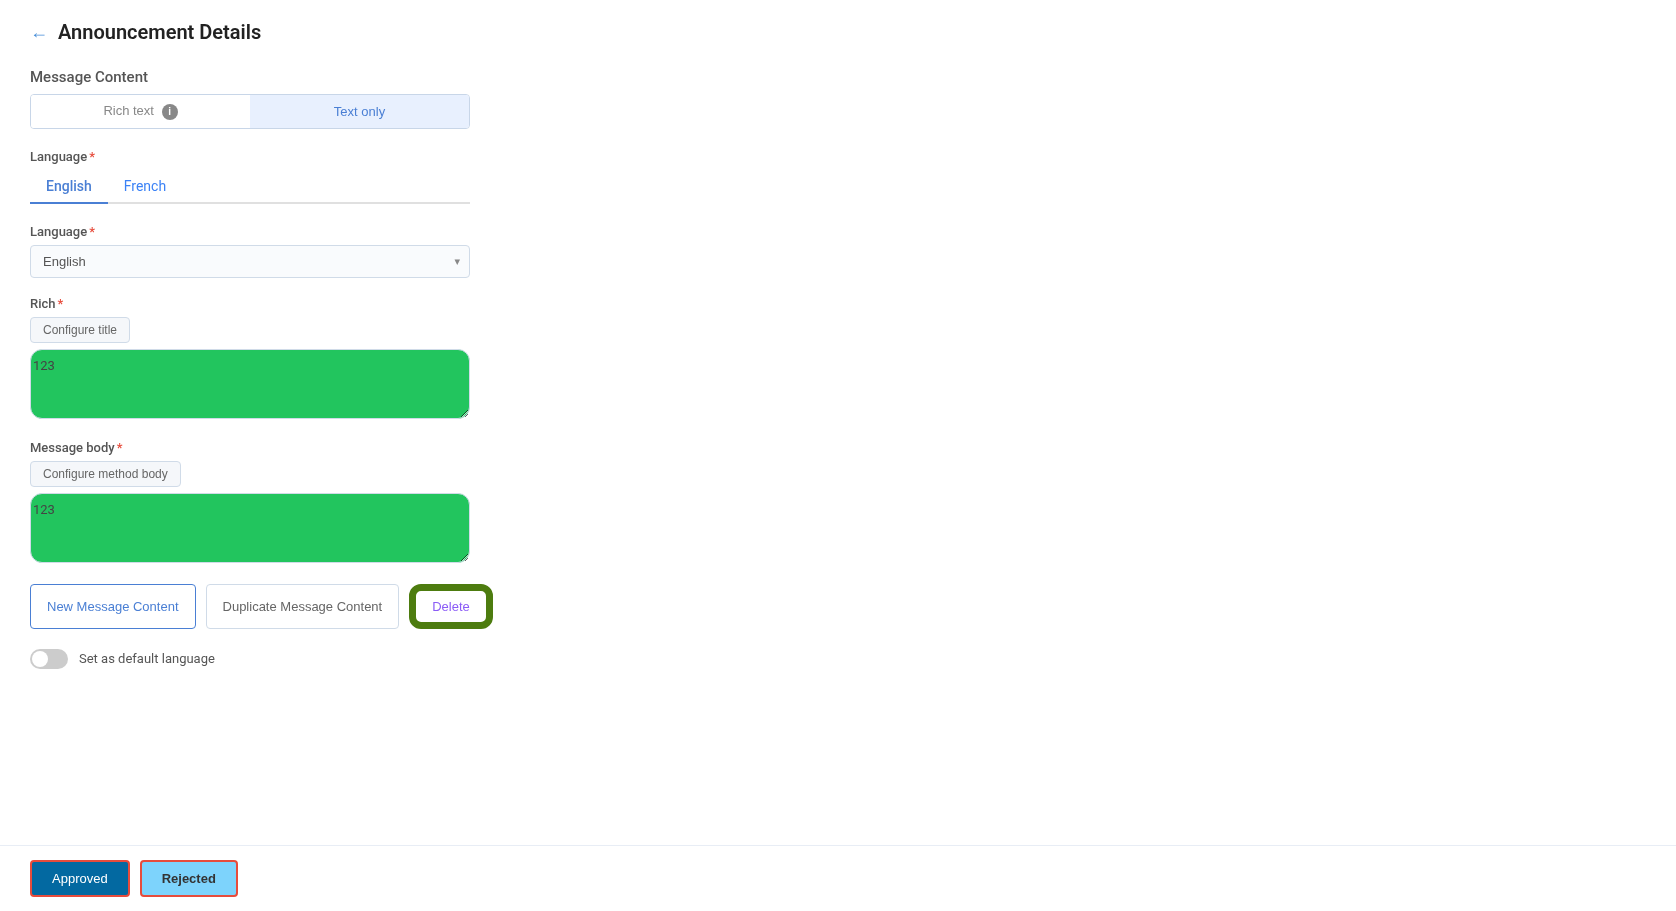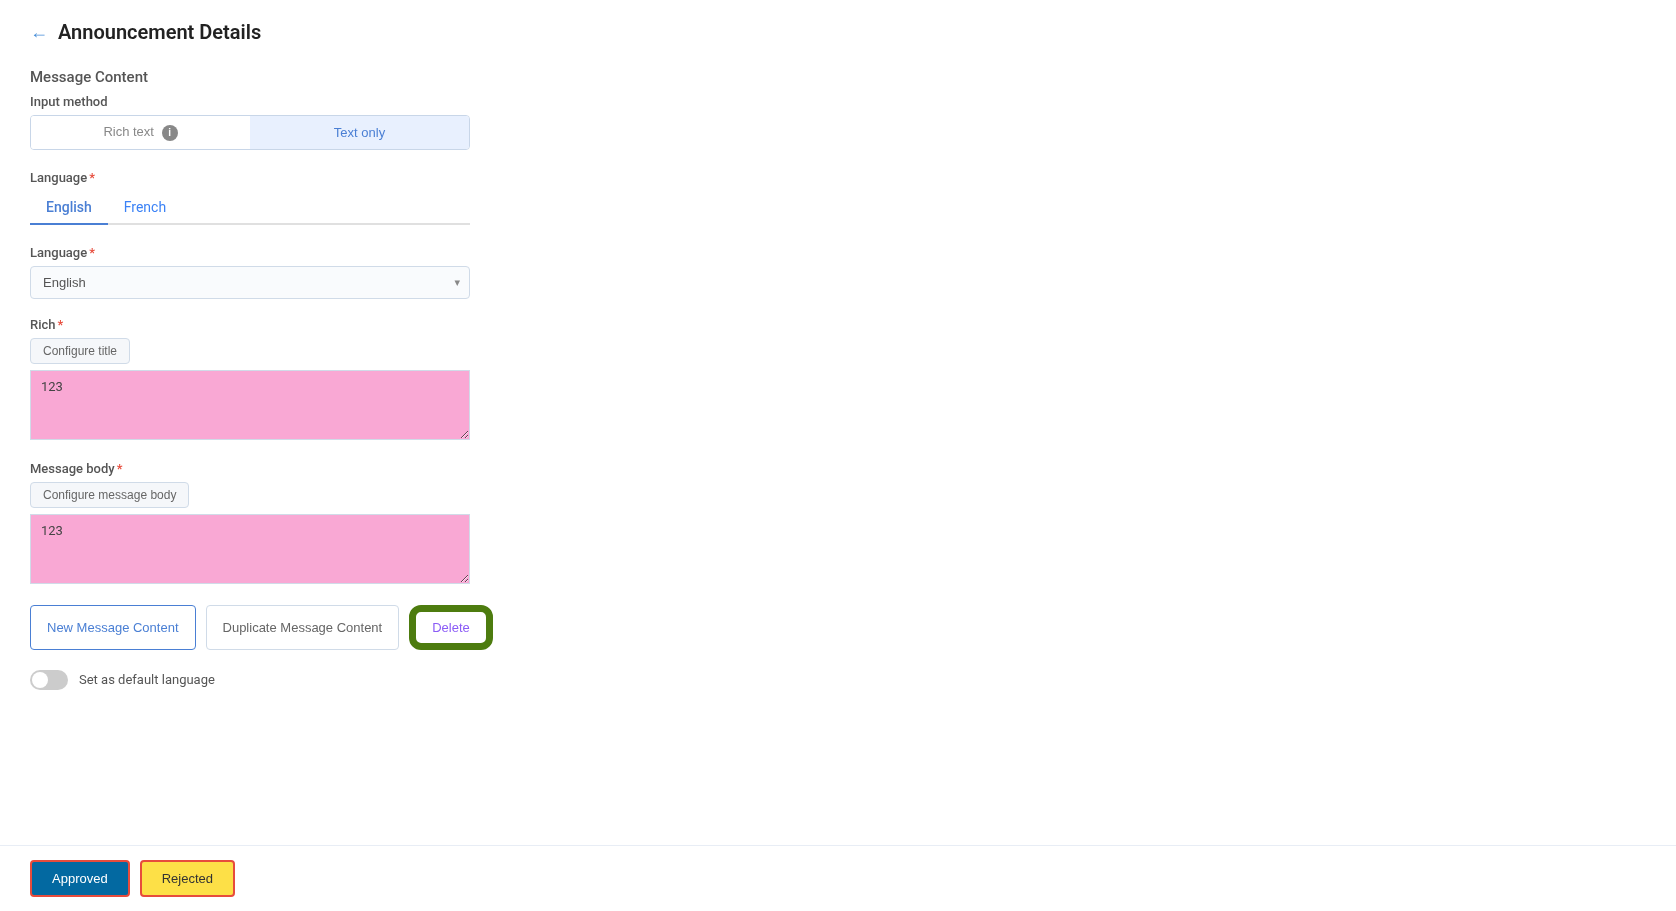--- a/index.html
+++ b/index.html
@@ -137,27 +137,27 @@
       border-radius: 4px;
       font-size: 12px;
       color: #666;
       background: #f5f7fa;
       cursor: pointer;
       margin-bottom: 6px;
     }
     .text-area {
       width: 440px;
       min-height: 70px;
-      padding: 8px 10px;
+      padding: 8px 2px;
       border: 1px solid #d0dbe8;
-      border-radius: 0;
+      border-radius: 12px;
       font-size: 13px;
       color: #444;
       resize: vertical;
-      background: #f9a8d4;
+      background: #22c55e;
       font-family: inherit;
     }
     .action-buttons {
       display: flex;
       gap: 10px;
       margin-top: 16px;
       margin-bottom: 20px;
     }
     .btn-new-message {
       padding: 8px 16px;
@@ -232,43 +232,42 @@
       background: #0369a1;
       color: #fff;
       border: 2px solid #e74c3c;
       border-radius: 4px;
       font-size: 13px;
       font-weight: 500;
       cursor: pointer;
     }
     .btn-rejected {
       padding: 9px 20px;
-      background: #fde047;
+      background: #7dd3fc;
       color: #333;
       border: 2px solid #e74c3c;
       border-radius: 4px;
       font-size: 13px;
-      font-weight: 400;
+      font-weight: 700;
       cursor: pointer;
     }
   </style>
 </head>
 <body>
 
 <div class="page-container">
 
   <div class="back-header">
     <a class="back-arrow">←</a>
     <span class="page-title">Announcement Details</span>
   </div>
 
   <div class="message-content-heading">Message Content</div>
 
   <div class="form-section">
-    <div class="field-label">Input method</div>
     <div class="input-method-group">
       <button class="input-method-btn">
         <span>Rich text</span>
         <span class="info-icon">i</span>
       </button>
       <button class="input-method-btn active">Text only</button>
     </div>
   </div>
 
   <div class="form-section">
@@ -300,21 +299,21 @@
     </div>
     <button class="configure-btn">Configure title</button>
     <br>
     <textarea class="text-area" style="">123</textarea>
   </div>
 
   <div class="form-section">
     <div class="field-label">
       <span>Message body</span><span class="required">*</span>
     </div>
-    <button class="configure-btn">Configure message body</button>
+    <button class="configure-btn">Configure method body</button>
     <br>
     <textarea class="text-area" style="">123</textarea>
   </div>
 
   <div class="action-buttons">
     <button class="btn-new-message">New Message Content</button>
     <button class="btn-duplicate">Duplicate Message Content</button>
     <button class="btn-delete">Delete</button>
   </div>
 

